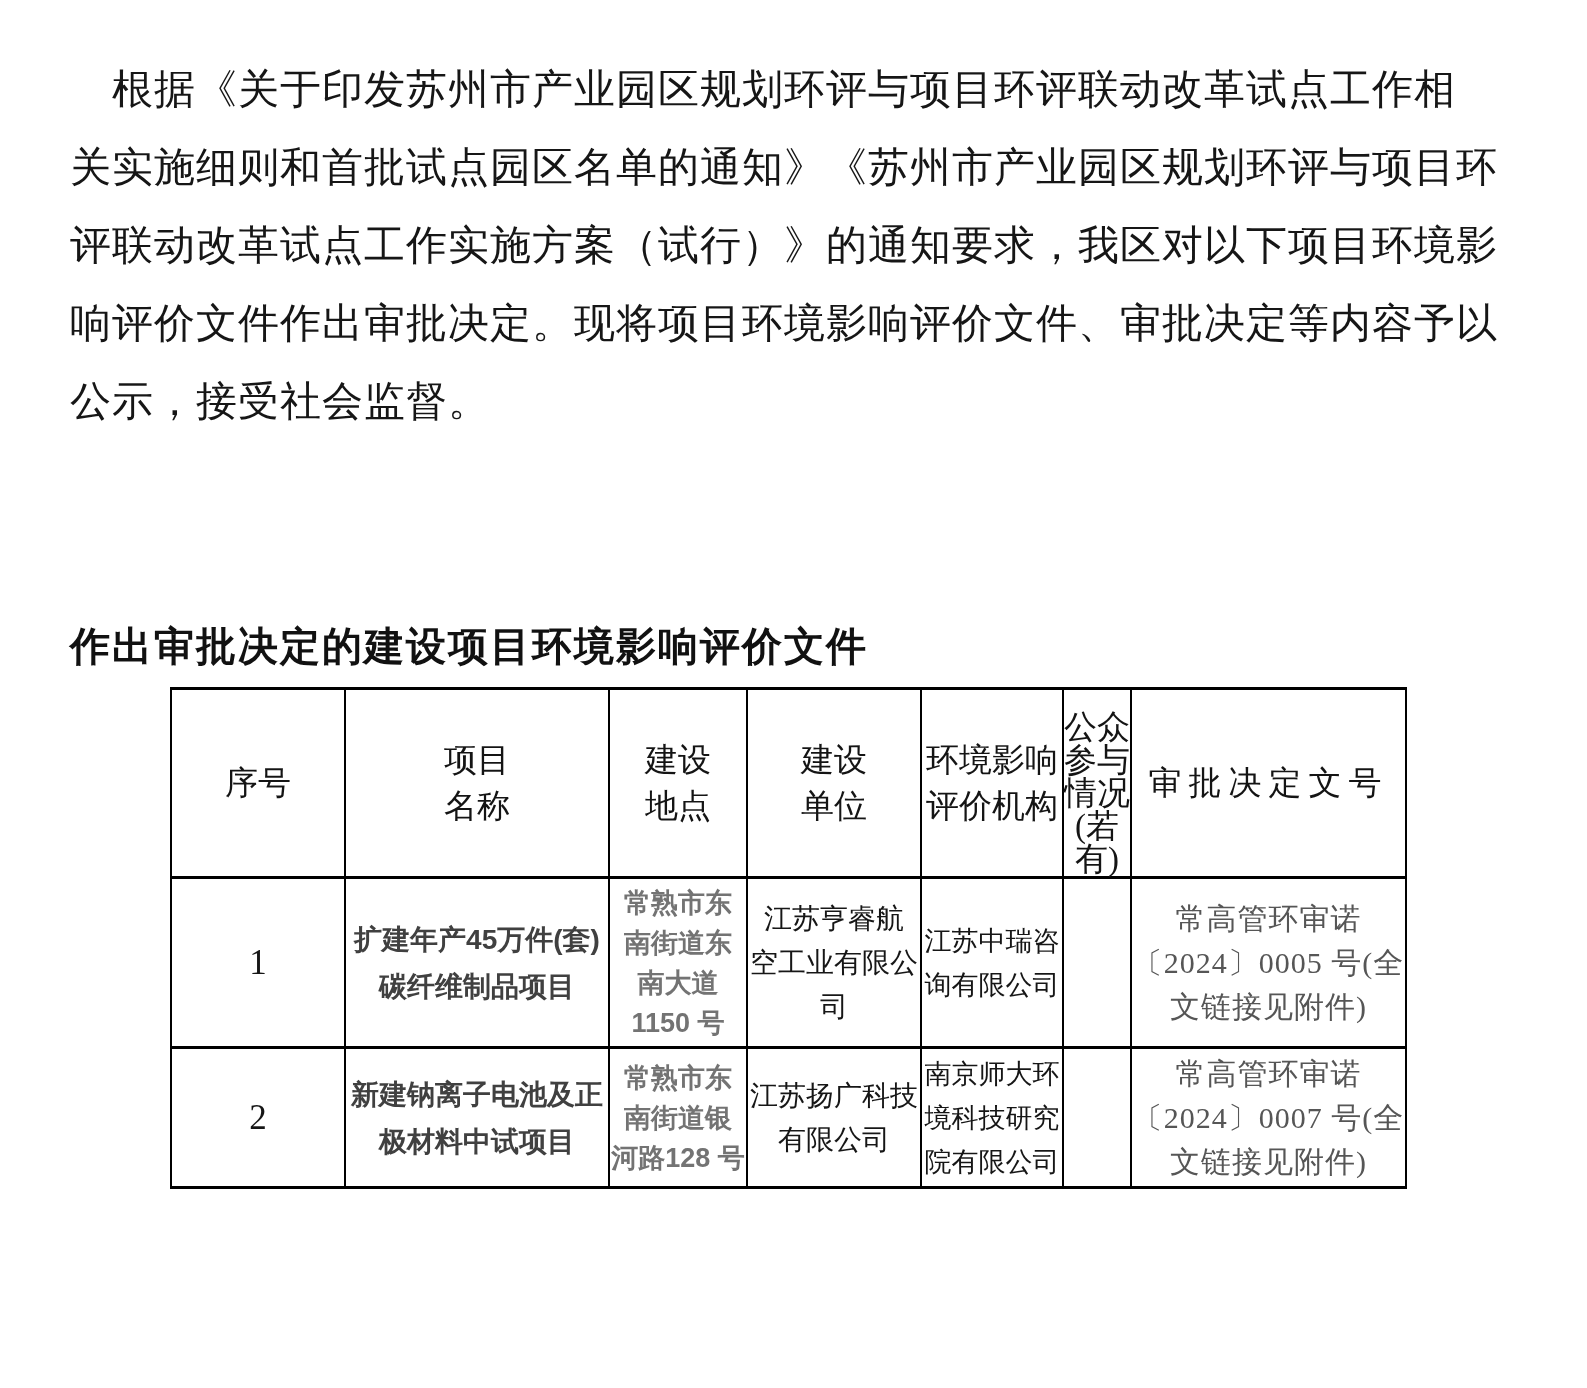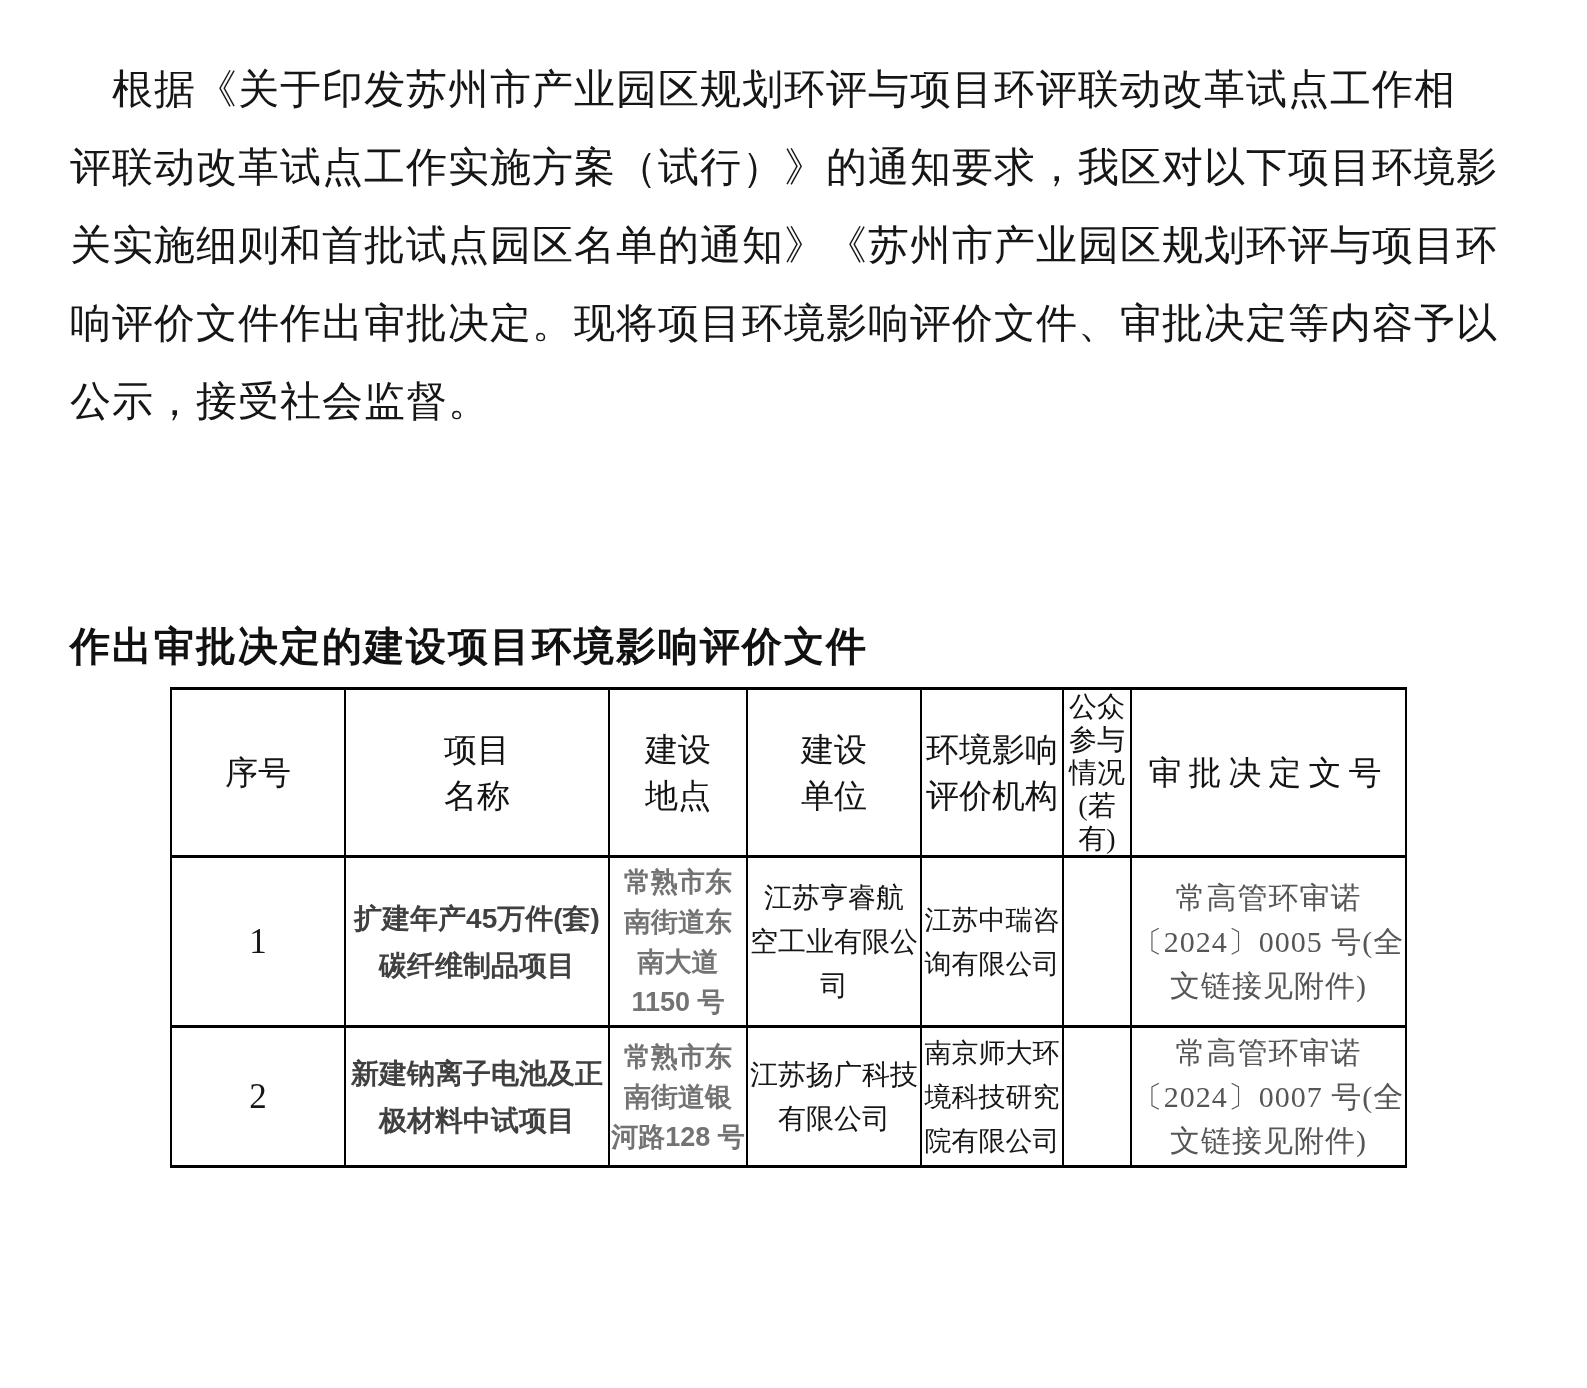--- a/index.html
+++ b/index.html
@@ -77,22 +77,23 @@
   tr.body-row-1 { height: 170px; }
   tr.body-row-2 { height: 140px; }
 
   th .cell {
     font-weight: 400;
     font-size: 33px;
     line-height: 46px;
     color: #141414;
   }
   th.col-participation .cell {
-    font-size: 28px;
+    font-size: 33px;
     line-height: 33px;
+    margin-top: 21px;
   }
   th.col-approval .cell {
     letter-spacing: 7px;
   }
   
   td.cell-seq .cell {
     font-size: 35px;
   }
   td.cell-name .cell {
     font-family: "Liberation Sans", "DejaVu Sans", sans-serif;
@@ -123,22 +124,22 @@
     letter-spacing: 1px;
   }
 </style>
 </head>
 <body>
 
 <div class="page">
 
   <div>
     <div class="para-line first">根据《关于印发苏州市产业园区规划环评与项目环评联动改革试点工作相</div>
+    <div class="para-line">关实施细则和首批试点园区名单的通知》《苏州市产业园区规划环评与项目环</div>
     <div class="para-line">评联动改革试点工作实施方案（试行）》的通知要求，我区对以下项目环境影</div>
-    <div class="para-line">关实施细则和首批试点园区名单的通知》《苏州市产业园区规划环评与项目环</div>
     <div class="para-line">响评价文件作出审批决定。现将项目环境影响评价文件、审批决定等内容予以</div>
     <div class="para-line">公示，接受社会监督。</div>
   </div>
 
 
   <div class="table-title">作出审批决定的建设项目环境影响评价文件</div>
 
   <table class="approval-table">
     <colgroup>
       <col style="width:174px">

